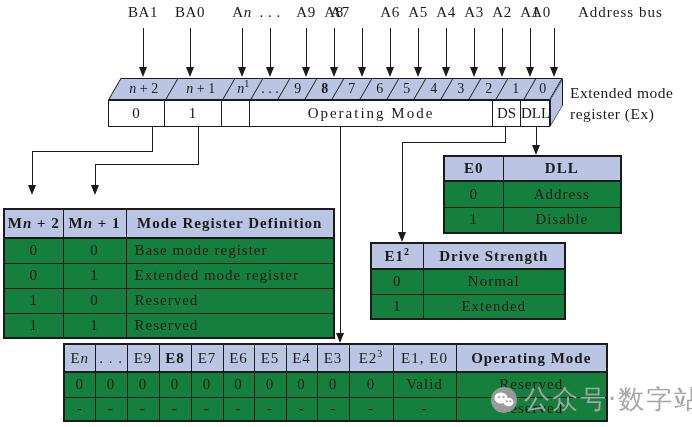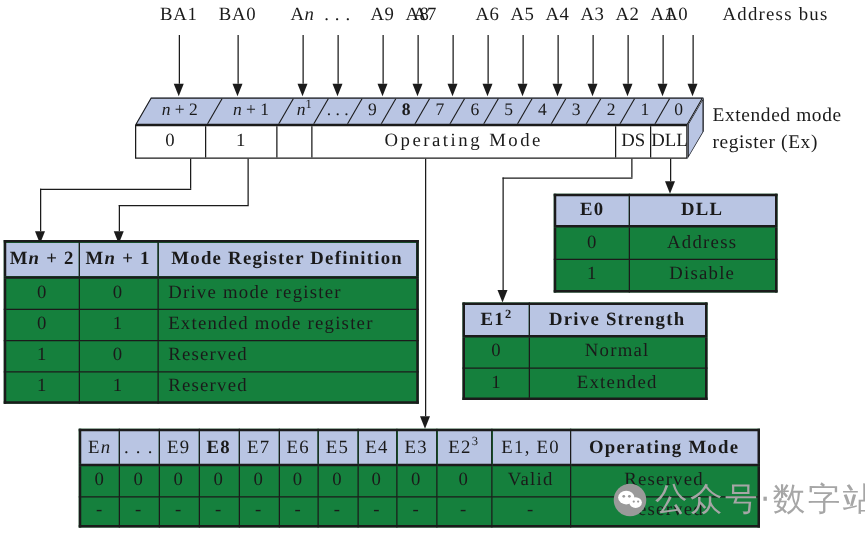--- a/index.html
+++ b/index.html
@@ -175,36 +175,36 @@
   <div class="ah" style="left:336px;top:333px"></div>
 
   <div class="vl" style="left:505px;top:127px;height:15px"></div>
   <div class="hl" style="left:402px;top:142px;width:104px"></div>
   <div class="vl" style="left:402px;top:142px;height:90px"></div>
   <div class="ah" style="left:398px;top:232px"></div>
 
   <div class="vl" style="left:536px;top:127px;height:18px"></div>
   <div class="ah" style="left:532px;top:145px"></div>
 
-  <table class="tbl" style="left:3px;top:192px;width:332px">
+  <table class="tbl" style="left:3px;top:208px;width:332px">
     <colgroup>
         <col style="width:59px">
         <col style="width:63px">
         <col>
       </colgroup>
     <tbody>
         <tr style="height:29px">
       <th><span>M</span><i>n</i><span> + 2</span></th>
       <th><span>M</span><i>n</i><span> + 1</span></th>
       <th><span>Mode Register Definition</span></th>
     </tr>
     <tr style="height:25px">
       <td>0</td>
       <td>0</td>
-      <td class="lft">Drive mode register</td>
+      <td class="lft">Base mode register</td>
     </tr>
     <tr style="height:25px">
       <td>0</td>
       <td>1</td>
       <td class="lft">Extended mode register</td>
     </tr>
     <tr style="height:25px">
       <td>1</td>
       <td>0</td>
       <td class="lft">Reserved</td>

